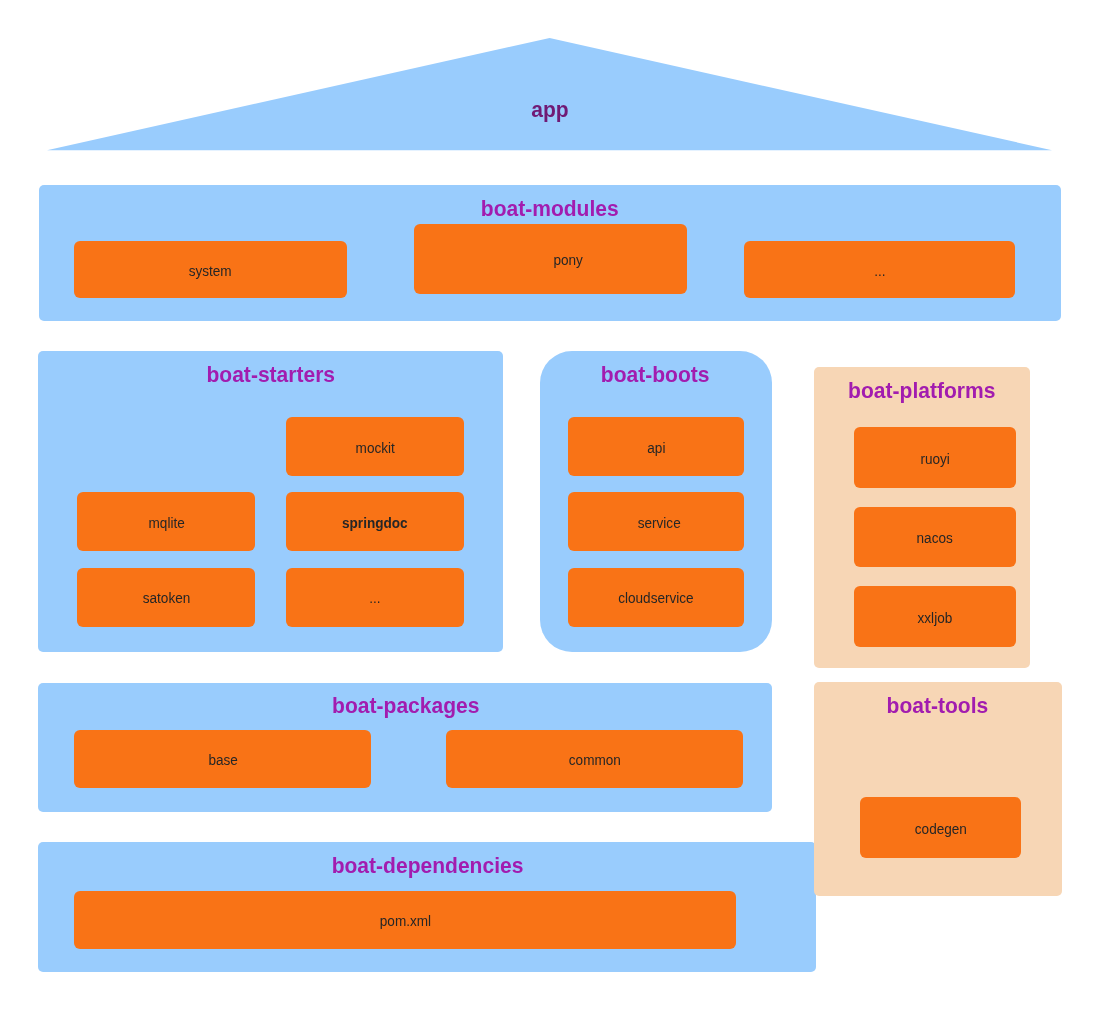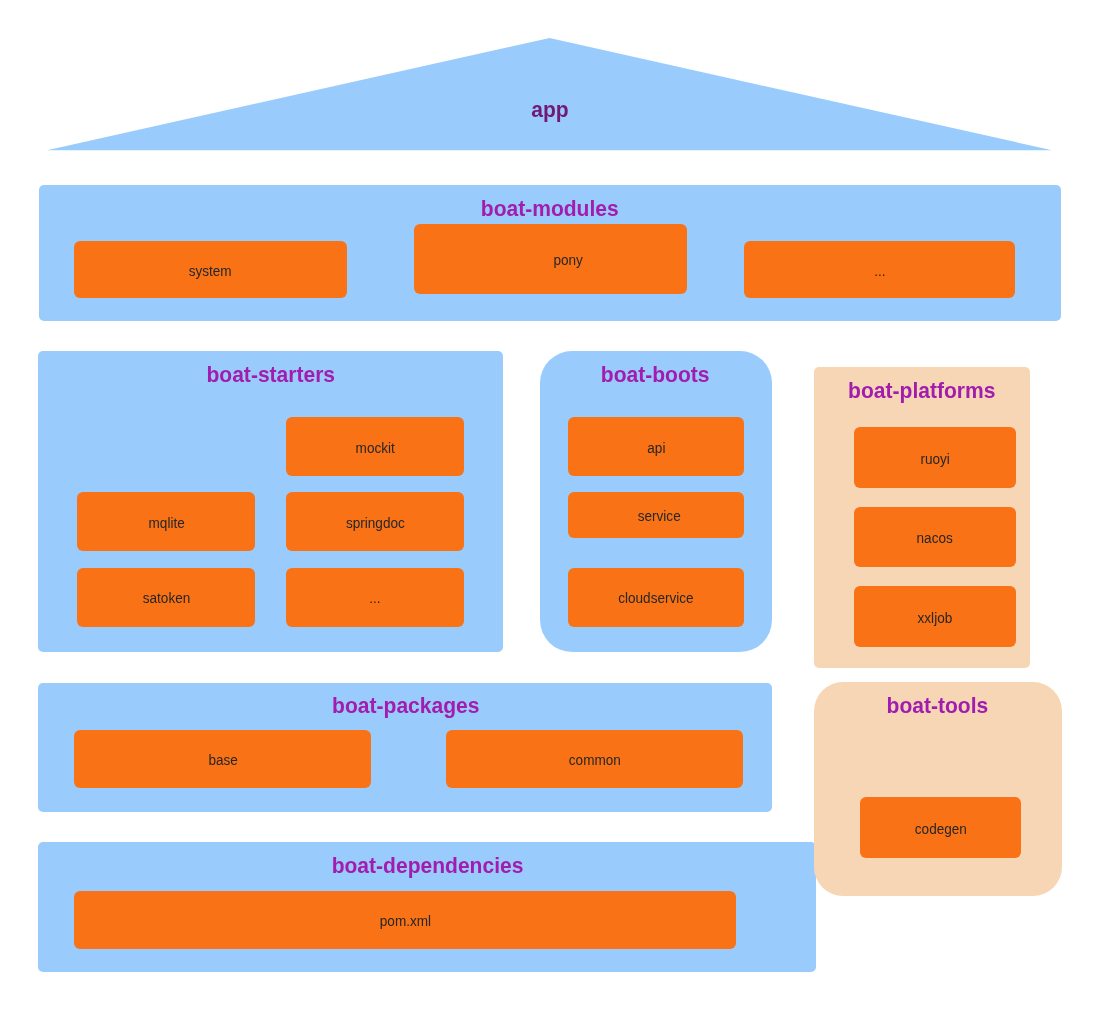--- a/index.html
+++ b/index.html
@@ -101,37 +101,37 @@
   </div>
 
   <div class="group blue" style="left:38.4px;top:351.3px;width:464.5px;height:301px;">
     <div class="group-title" style="top:12.9px;"><span class="label">boat-starters</span></div>
     <div class="chip" style="left:248.0px;top:65.5px;width:177.7px;height:59px;">
         <span class="label">mockit</span>
       </div>
     <div class="chip" style="left:39.0px;top:140.9px;width:177.6px;height:59px;">
         <span class="label">mqlite</span>
       </div>
-    <div class="chip" style="left:248.0px;top:140.9px;width:177.7px;height:59px;">
+    <div class="chip" style="left:248.0px;top:140.9px;width:177.7px;height:59px;font-weight:bold;">
         <span class="label">springdoc</span>
       </div>
     <div class="chip" style="left:39.0px;top:216.3px;width:177.6px;height:59px;">
         <span class="label">satoken</span>
       </div>
     <div class="chip" style="left:248.0px;top:216.3px;width:177.7px;height:59px;">
         <span class="label">...</span>
       </div>
   </div>
 
   <div class="group blue" style="left:539.5px;top:351.3px;width:232.2px;height:301px;border-radius:32px;">
     <div class="group-title" style="top:12.9px;"><span class="label">boat-boots</span></div>
     <div class="chip" style="left:28.6px;top:65.5px;width:175.6px;height:59px;">
         <span class="label">api</span>
       </div>
-    <div class="chip" style="left:28.6px;top:140.9px;width:175.6px;height:46px;padding-left:6px;">
+    <div class="chip" style="left:28.6px;top:140.9px;width:175.6px;height:59px;padding-left:6px;">
         <span class="label">service</span>
       </div>
     <div class="chip" style="left:28.6px;top:216.3px;width:175.6px;height:59px;">
         <span class="label">cloudservice</span>
       </div>
   </div>
 
   <div class="group orange" style="left:813.7px;top:367px;width:216px;height:301.1px;">
     <div class="group-title" style="top:12.9px;"><span class="label">boat-platforms</span></div>
     <div class="chip" style="left:40.4px;top:60.25px;width:161.8px;height:60.5px;">
@@ -155,20 +155,20 @@
       </div>
   </div>
 
   <div class="group blue" style="left:38.3px;top:842.1px;width:778px;height:129.6px;">
     <div class="group-title" style="top:13px;"><span class="label">boat-dependencies</span></div>
     <div class="chip" style="left:35.9px;top:49.2px;width:661.6px;height:57.8px;">
         <span class="label">pom.xml</span>
       </div>
   </div>
 
-  <div class="group orange" style="left:813.7px;top:682.3px;width:247.9px;height:214px;border-radius:29px;">
+  <div class="group orange" style="left:813.7px;top:682.3px;width:247.9px;height:214px;">
     <div class="group-title" style="top:12.5px;"><span class="label">boat-tools</span></div>
     <div class="chip" style="left:46.4px;top:68px;width:160.8px;height:60.9px;margin-top:47px;">
         <span class="label">codegen</span>
       </div>
   </div>
 
 </div>
 
 </body></html>

